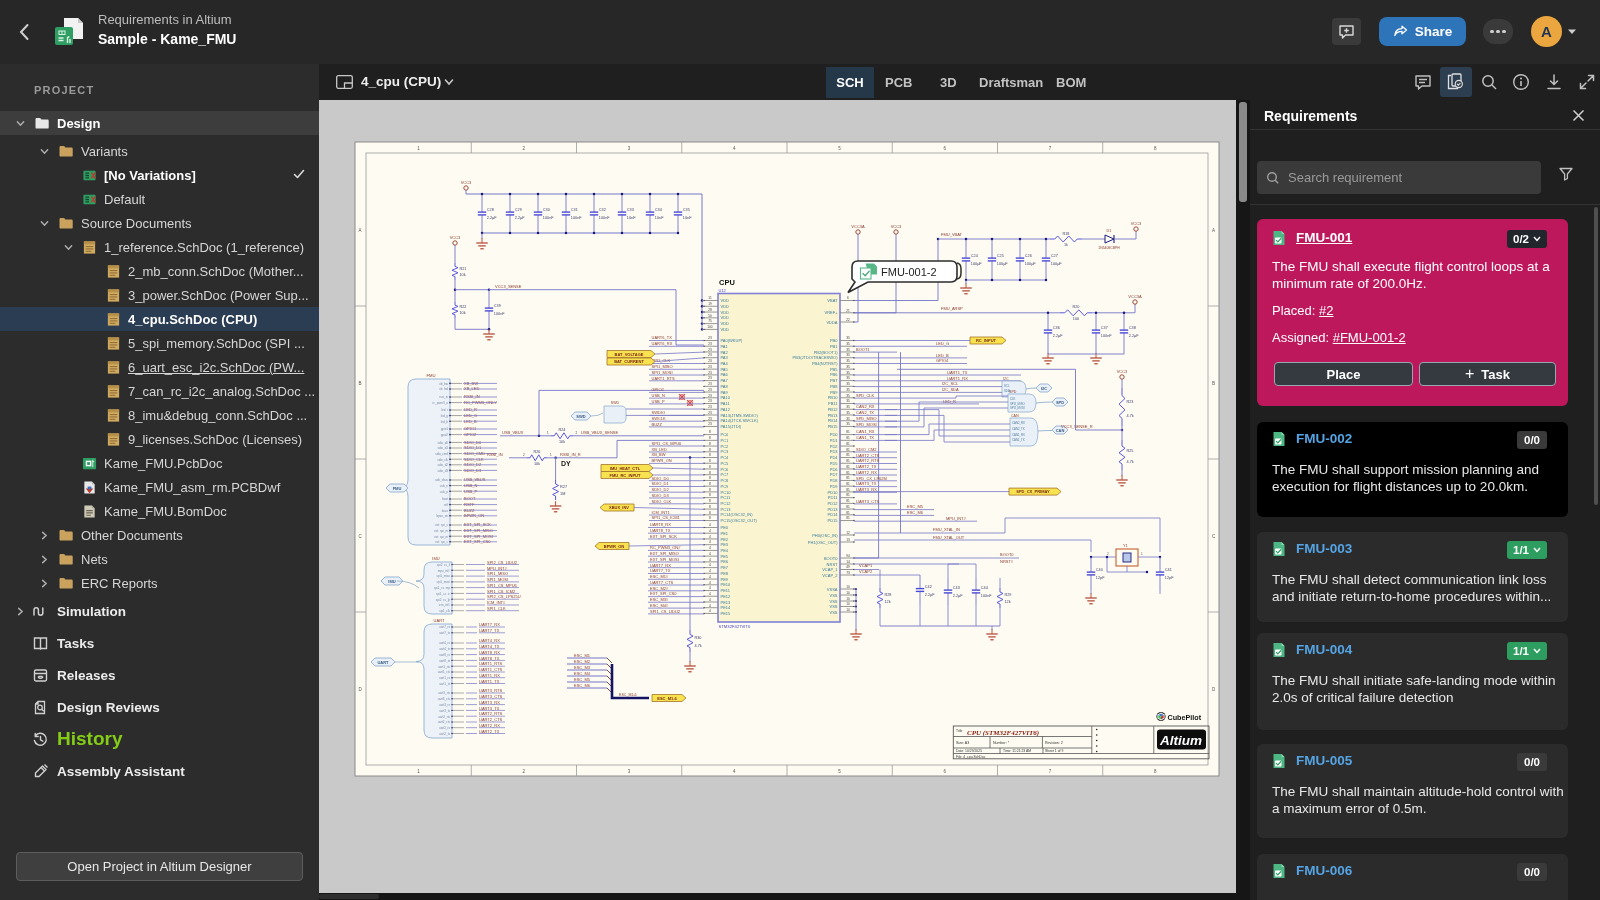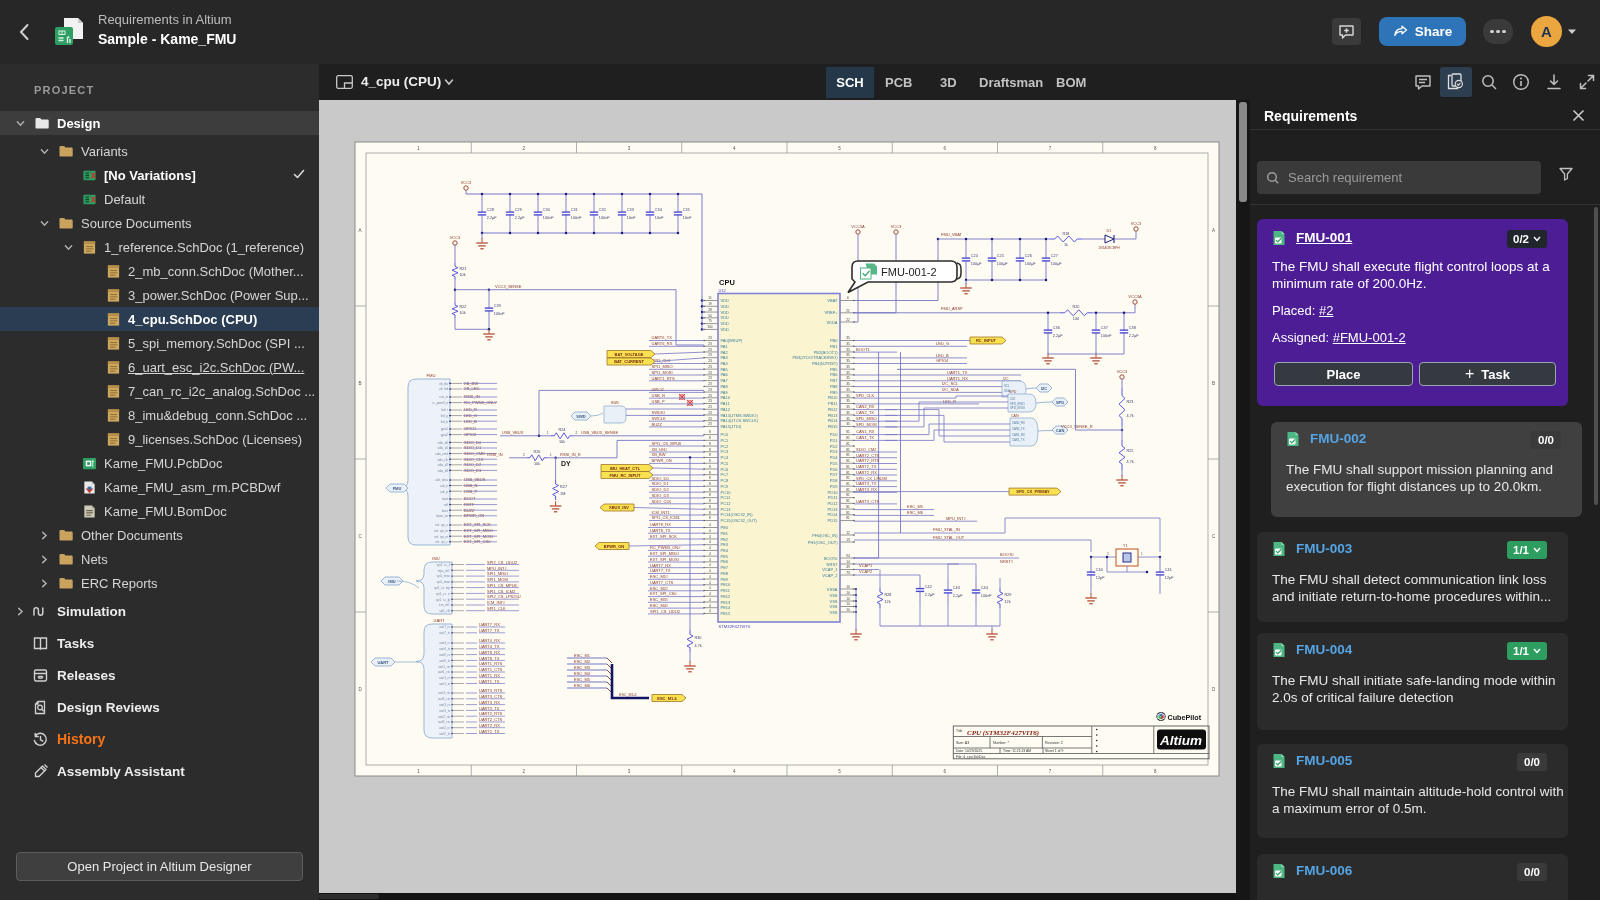--- a/index.html
+++ b/index.html
@@ -220,21 +220,21 @@
       <i style="width:8px;flex:none"></i>
       <b style="color:#ececec;font-size:13.5px">Design Reviews</b>
     </div>
     <div class="row" style="top:662px;height:26px">
       <i style="width:32px;flex:none"></i>
       <svg width="17" height="17" viewBox="0 0 17 17">
         <path d="M3.2 5 a6 6 0 1 1 -0.8 4.5 M3.2 2.5 v3 h3" stroke="#d0d0d0" stroke-width="1.4" fill="none" stroke-linecap="round"></path>
         <path d="M8.5 5.5 v3.3 l2.3 1.4" stroke="#d0d0d0" stroke-width="1.4" fill="none" stroke-linecap="round"></path>
       </svg>
       <i style="width:8px;flex:none"></i>
-      <b style="color:#f97316;font-size:14px">History</b>
+      <b style="color:#84cc16;font-size:19px">History</b>
     </div>
     <div class="row" style="top:694px;height:26px">
       <i style="width:32px;flex:none"></i>
       <svg width="17" height="17" viewBox="0 0 17 17">
         <path d="M10.5 3 l3.5 3.5 -7 7 -3.5 0 0 -3.5 z" stroke="#d0d0d0" stroke-width="1.4" fill="none" stroke-linejoin="round"></path>
         <path d="M9 4.5 l3.5 3.5 M12.5 1.5 l3 3" stroke="#d0d0d0" stroke-width="1.4" fill="none"></path>
       </svg>
       <i style="width:8px;flex:none"></i>
       <b style="color:#ececec;font-size:13.5px">Assembly Assistant</b>
     </div>
@@ -1717,21 +1717,21 @@
         <circle cx="6" cy="6" r="4.3" stroke="#a0a0a0" stroke-width="1.4" fill="none"></circle>
         <path d="M9.2 9.2 l3 3" stroke="#a0a0a0" stroke-width="1.4"></path>
       </svg>
     <span style="margin-left:8px;color:#9a9a9a;font-size:13px">Search requirement</span>
   </div>
   <svg class="abs" style="left:308px;top:66px" width="16" height="16" viewBox="0 0 16 16">
       <path d="M2 2.5 h12 l-4.6 5.5 v4.5 l-2.8 1.5 v-6 z" stroke="#c0c0c0" stroke-width="1.3" fill="none" stroke-linejoin="round"></path>
     </svg>
   <div class="abs" style="left:0;top:104px;width:350px;height:1px;background:#333"></div>
 
-<div style="position:absolute;left:7px;top:119px;width:311px;height:187px;background:#4c1d95;border-radius:6px">
+<div style="position:absolute;left:7px;top:119px;width:311px;height:187px;background:#be185d;border-radius:6px">
   <span style="position:absolute;left:14px;top:11px"><svg width="16" height="16" viewBox="0 0 16 16">
           <path d="M2.5 1 h8 l3 3 v11 h-11 z" fill="#4cb782"></path>
           <path d="M10.5 1 l3 3 h-3 z" fill="#8fd8b4"></path>
           <rect x="4" y="7.5" width="6.5" height="6" rx="1" fill="#fff"></rect>
           <path d="M5.3 10.4 l1.5 1.5 3-3.2" stroke="#37a06c" stroke-width="1.3" fill="none" stroke-linecap="round"></path>
         </svg></span>
   <a style="position:absolute;left:39px;top:11px;color:#fff;font-size:13.5px;font-weight:700;text-decoration:underline">FMU-001</a>
   <div style="position:absolute;left:0;right:0;top:16px">
         <div style="position:absolute;right:21px;top:-5px;background:#20262c;border-radius:3px;height:18px;padding:4px 6px;display:flex;align-items:center;gap:4px">
           <span style="color:#fff;font-size:11.5px;font-weight:700">0/2</span>
@@ -1739,21 +1739,21 @@
             <path d="M1 1 L4 4.5 L7 1" stroke="#fff" stroke-width="1.4" fill="none"></path>
           </svg>
         </div>
       </div>
   <div style="position:absolute;left:15px;top:40px;width:285px;color:#fff;font-size:13.5px;line-height:16.5px">The FMU shall execute flight control loops at a minimum rate of 200.0Hz.</div>
   <div style="position:absolute;left:15px;top:84px;color:#fff;font-size:13px">Placed: <u>#2</u></div>
   <div style="position:absolute;left:15px;top:111px;color:#fff;font-size:13px">Assigned: <u>#FMU-001-2</u></div>
   <div style="position:absolute;left:17px;top:143px;width:139px;height:24px;background:#343a40;border:1px solid #9aa7b2;border-radius:4px;display:flex;align-items:center;justify-content:center;color:#fff;font-size:13px;font-weight:700">Place</div>
   <div style="position:absolute;left:162px;top:143px;width:137px;height:24px;background:#343a40;border:1px solid #9aa7b2;border-radius:4px;display:flex;align-items:center;justify-content:center;color:#fff;font-size:13px;font-weight:700"><span style="font-size:16px;font-weight:400;margin-right:7px">+</span> Task</div>
 </div>
-<div style="position:absolute;left:21px;top:322px;width:311px;height:95px;background:#404040;border-radius:6px">
+<div style="position:absolute;left:7px;top:322px;width:311px;height:95px;background:#000000;border-radius:6px">
   <span style="position:absolute;left:14px;top:9px"><svg width="16" height="16" viewBox="0 0 16 16">
           <path d="M2.5 1 h8 l3 3 v11 h-11 z" fill="#4cb782"></path>
           <path d="M10.5 1 l3 3 h-3 z" fill="#8fd8b4"></path>
           <rect x="4" y="7.5" width="6.5" height="6" rx="1" fill="#fff"></rect>
           <path d="M5.3 10.4 l1.5 1.5 3-3.2" stroke="#37a06c" stroke-width="1.3" fill="none" stroke-linecap="round"></path>
         </svg></span>
   <a style="position:absolute;left:39px;top:9px;color:#55a4e4;font-size:13.5px;font-weight:700">FMU-002</a>
   <div style="position:absolute;left:0;right:0;top:14px">
         <div style="position:absolute;right:21px;top:-5px;background:#3a3a3a;border-radius:3px;height:18px;padding:0 7px;display:flex;align-items:center">
           <span style="color:#fff;font-size:11.5px;font-weight:700">0/0</span>

